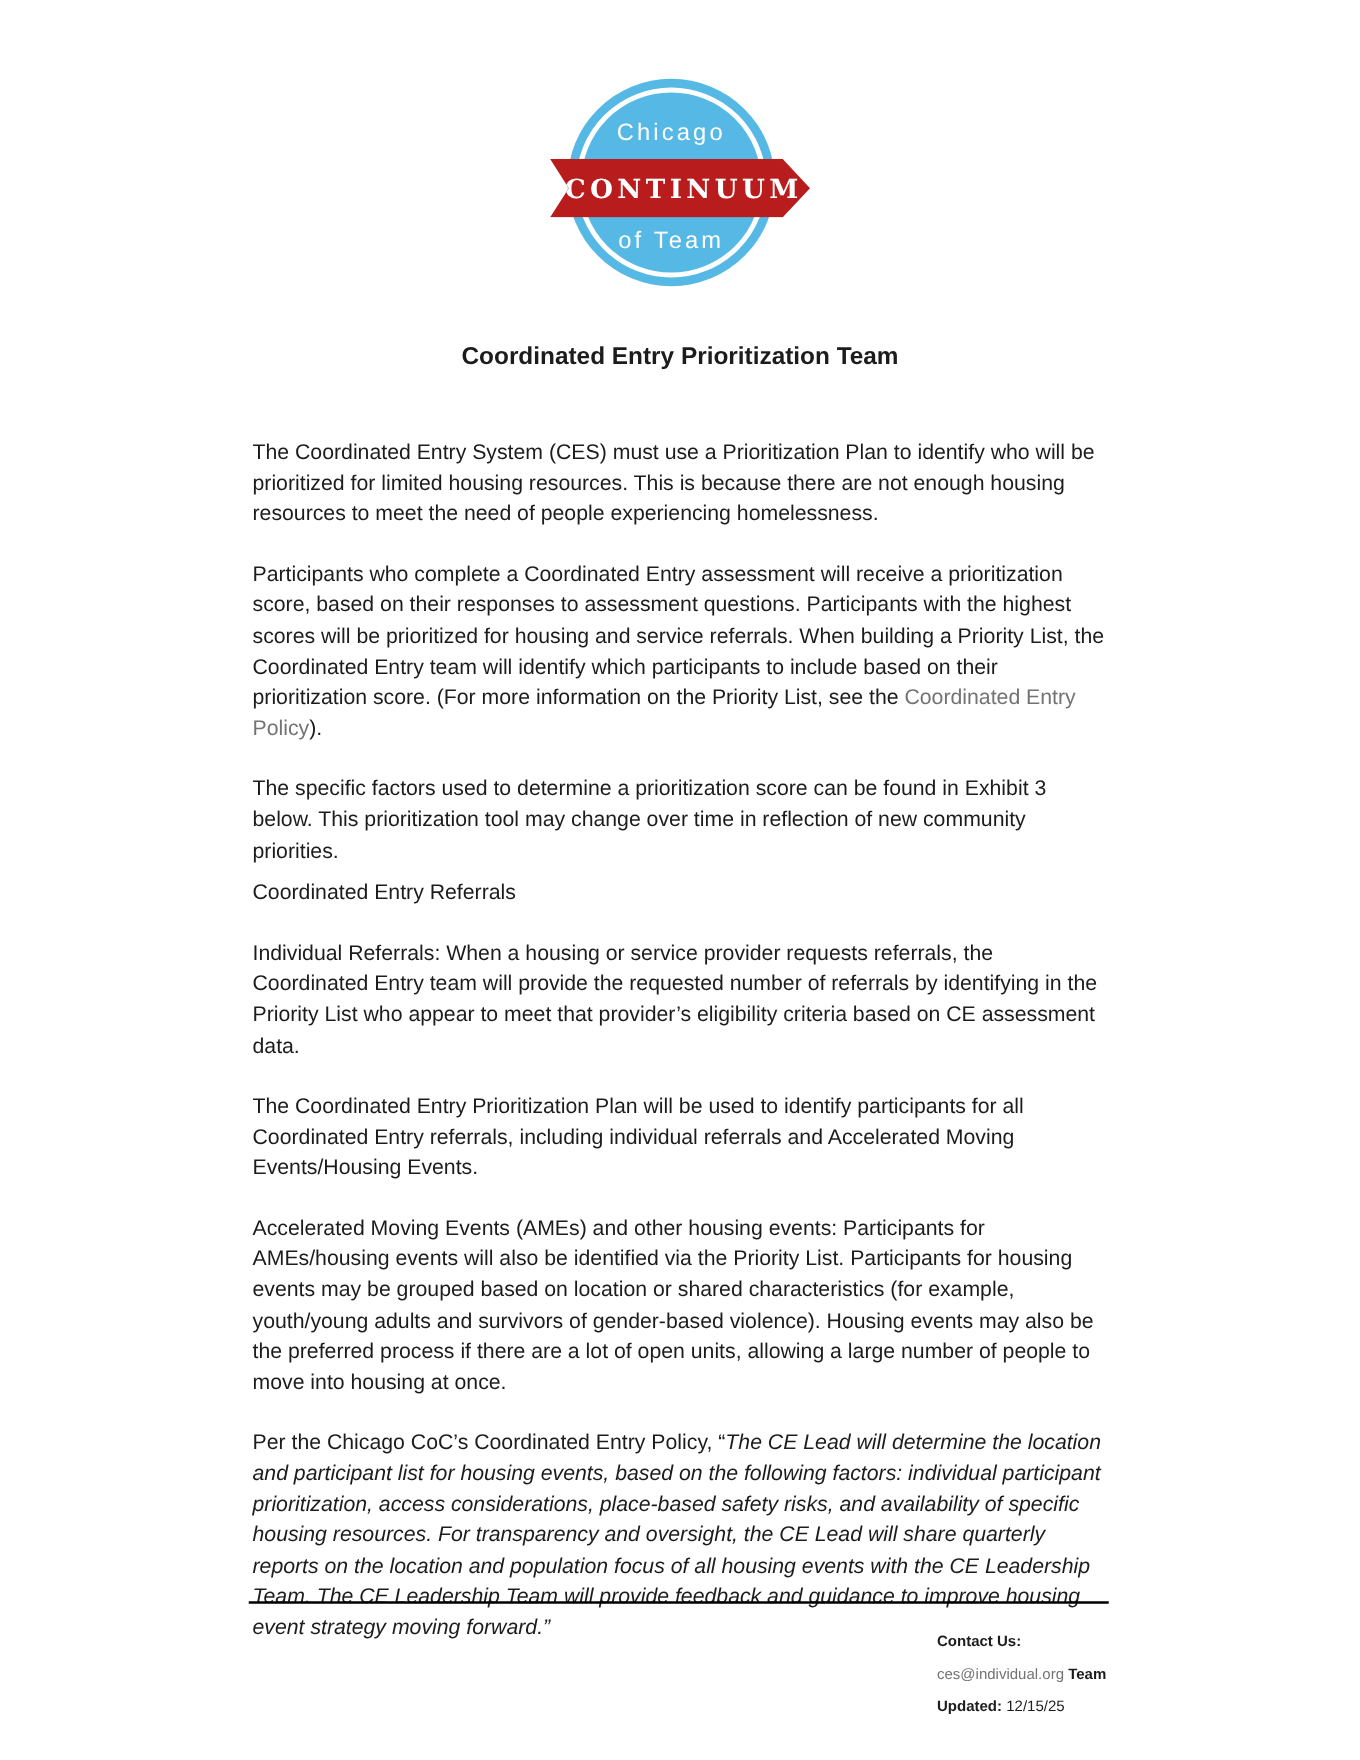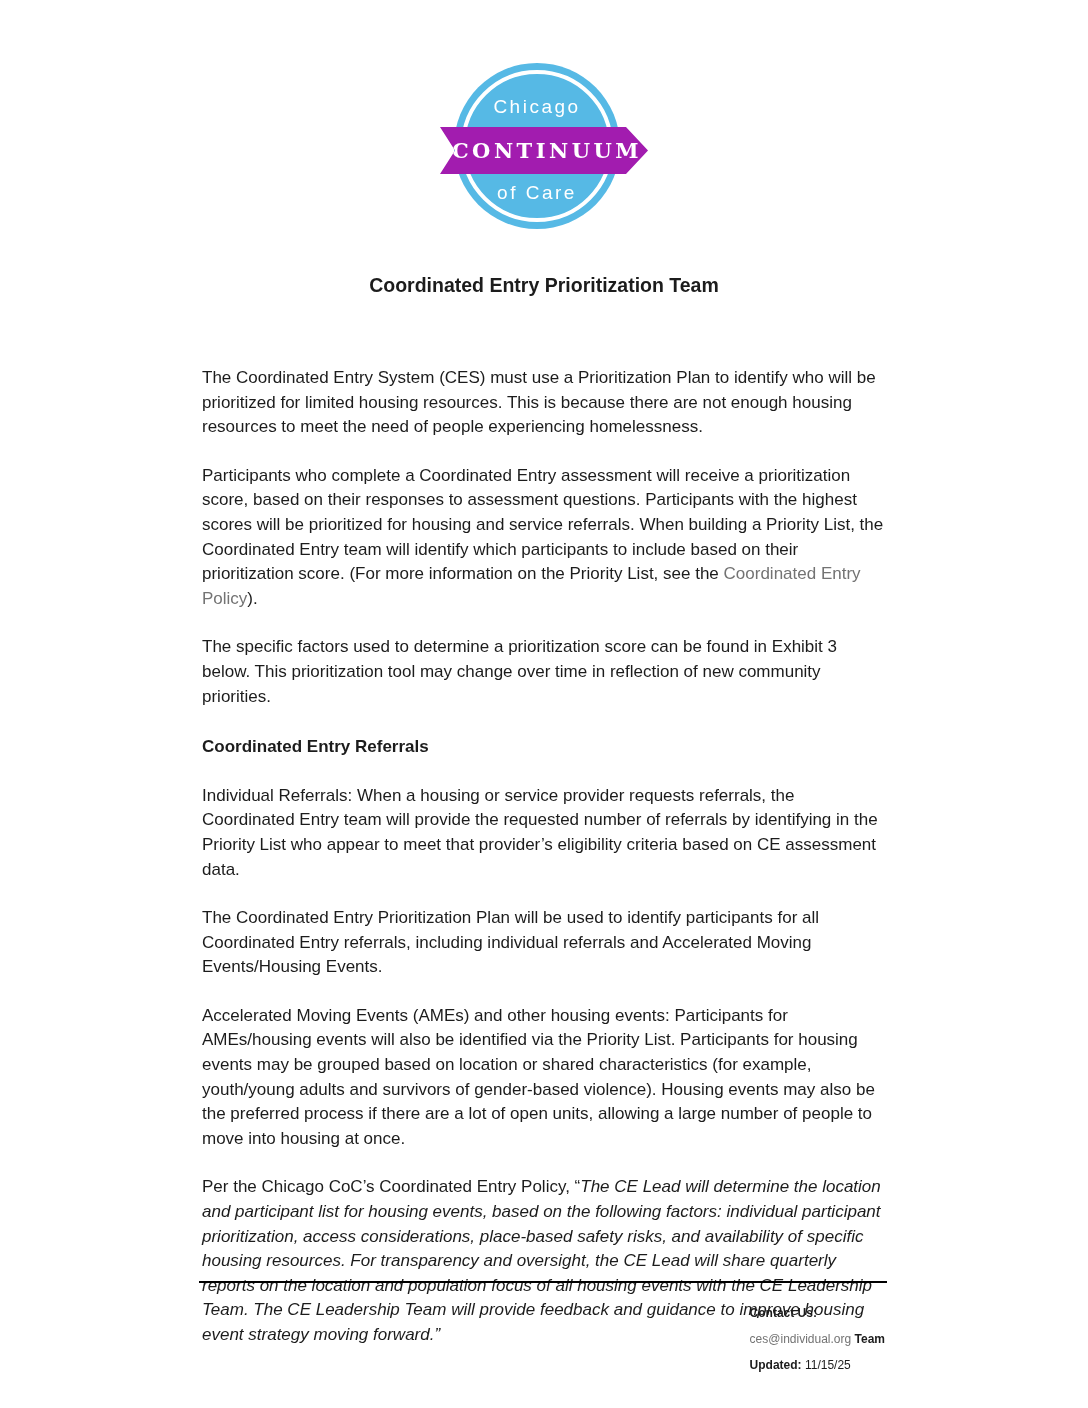--- a/index.html
+++ b/index.html
@@ -47,21 +47,21 @@
     font-size: 19px;
     letter-spacing: 2.5px;
     font-weight: 400;
   }
   .logo-top-text { top: 33px; }
   .logo-bottom-text { top: 119px; }
   .logo-ribbon {
     position: absolute;
     left: 0; top: 64px;
     width: 208px; height: 47px;
-    background: #a21caf;
+    background: #b91c1c;
     clip-path: polygon(0 0, 186px 0, 208px 23.5px, 186px 47px, 0 47px, 15px 23.5px);
     display: flex;
     align-items: center;
     justify-content: center;
   }
   .logo-ribbon-text {
     font-family: "DejaVu Serif", serif;
     font-weight: bold;
     font-size: 21px;
     letter-spacing: 3.5px;
@@ -75,26 +75,26 @@
     text-align: center;
     font-weight: bold;
     font-size: 19.5px;
     line-height: 25px;
   }
   .para {
     margin-top: 24px;
     font-size: 17px;
     line-height: 24.6px;
   }
-  .para.first { margin-top: 68px; }
+  .para.first { margin-top: 52px; }
   .section-heading {
-    margin-top: 26px;
+    margin-top: 9px;
     font-size: 17px;
     line-height: 24.6px;
-    font-weight: bold;
+    font-weight: normal;
   }
   a.doc-link {
     color: #737373;
     cursor: pointer;
   }
   .italic { font-style: italic; }
 
   
   .footer-rule {
     position: absolute;
@@ -119,21 +119,21 @@
 <div class="page">
 
   <div class="logo-wrap">
     <div class="logo-circle">
       <div class="logo-ring"></div>
     </div>
     <div class="logo-top-text">Chicago</div>
     <div class="logo-ribbon">
       <span class="logo-ribbon-text">CONTINUUM</span>
     </div>
-    <div class="logo-bottom-text">of Care</div>
+    <div class="logo-bottom-text">of Team</div>
   </div>
 
   <div class="doc-title">Coordinated Entry Prioritization Team</div>
 
   <div class="para first">The Coordinated Entry System (CES) must use a Prioritization Plan to identify who will be prioritized for limited housing resources. This is because there are not enough housing resources to meet the need of people experiencing homelessness.</div>
 
   <div class="para"><span>Participants who complete a Coordinated Entry assessment will receive a prioritization score, based on their responses to assessment questions. Participants with the highest scores will be prioritized for housing and service referrals. When building a Priority List, the Coordinated Entry team will identify which participants to include based on their prioritization score. (For more information on the Priority List, see the </span><a class="doc-link">Coordinated Entry Policy</a><span>).</span></div>
 
   <div class="para">The specific factors used to determine a prioritization score can be found in Exhibit 3 below. This prioritization tool may change over time in reflection of new community priorities.</div>
 
@@ -144,16 +144,16 @@
   <div class="para">The Coordinated Entry Prioritization Plan will be used to identify participants for all Coordinated Entry referrals, including individual referrals and Accelerated Moving Events/Housing Events.</div>
 
   <div class="para">Accelerated Moving Events (AMEs) and other housing events: Participants for AMEs/housing events will also be identified via the Priority List. Participants for housing events may be grouped based on location or shared characteristics (for example, youth/young adults and survivors of gender-based violence). Housing events may also be the preferred process if there are a lot of open units, allowing a large number of people to move into housing at once.</div>
 
   <div class="para"><span>Per the Chicago CoC’s Coordinated Entry Policy, “</span><span class="italic">The CE Lead will determine the location and participant list for housing events, based on the following factors: individual participant prioritization, access considerations, place-based safety risks, and availability of specific housing resources. For transparency and oversight, the CE Lead will share quarterly reports on the location and population focus of all housing events with the CE Leadership Team. The CE Leadership Team will provide feedback and guidance to improve housing event strategy moving forward.”</span></div>
 
   <div class="footer-rule"></div>
   <div class="footer">
     <div><span class="bold">Contact Us:</span></div>
     <div><a class="doc-link">ces@individual.org</a><span> </span><span class="bold">Team</span></div>
-    <div><span class="bold">Updated:</span><span> </span><span>11/15/25</span></div>
+    <div><span class="bold">Updated:</span><span> </span><span>12/15/25</span></div>
   </div>
 
 </div>
 
 </body></html>

